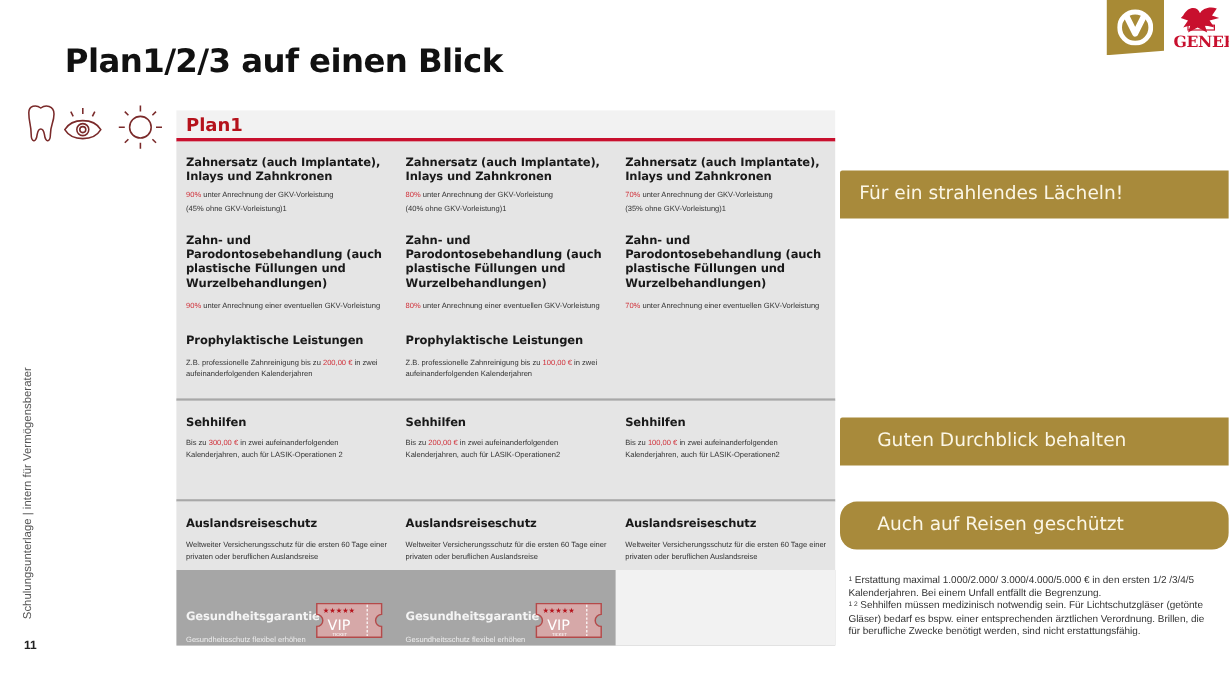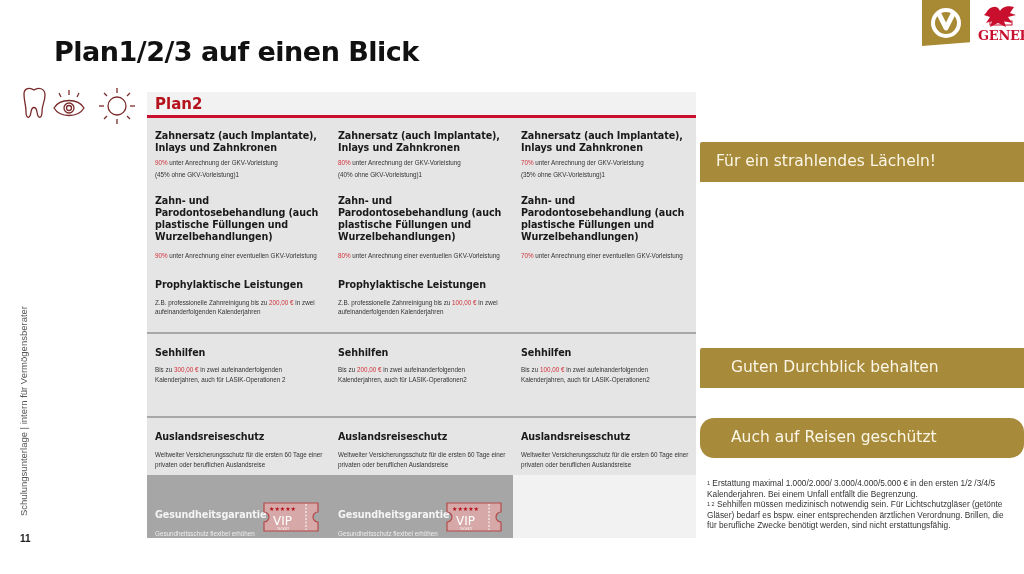--- a/index.html
+++ b/index.html
@@ -84,21 +84,21 @@
     <line x1="84" y1="33" x2="87" y2="30"></line>
     <line x1="110" y1="33" x2="107" y2="30"></line>
   </g>
 </svg>
 
 <div class="side-text">Schulungsunterlage | intern für Vermögensberater</div>
 <div class="page-num">11</div>
 
 <div class="table">
   <div class="thead">
-    <div class="th">Plan2</div>
+    <div class="th">Plan1</div>
   </div>
 
   <div class="section" style="height: 216px;">
     <div class="col">
       <div style="height:12px"></div>
       <div class="item-title">Zahnersatz (auch Implantate), Inlays und Zahnkronen</div>
       <div class="item-desc" style="margin-top:4px"><span class="hl">90%</span><span> unter Anrechnung der GKV-Vorleistung</span></div>
       <div class="item-desc" style="margin-top:2px">(45% ohne GKV-Vorleistung)1</div>
       <div style="height:16px"></div>
       <div class="item-title">Zahn- und Parodontosebehandlung (auch plastische Füllungen und Wurzelbehandlungen)</div>

